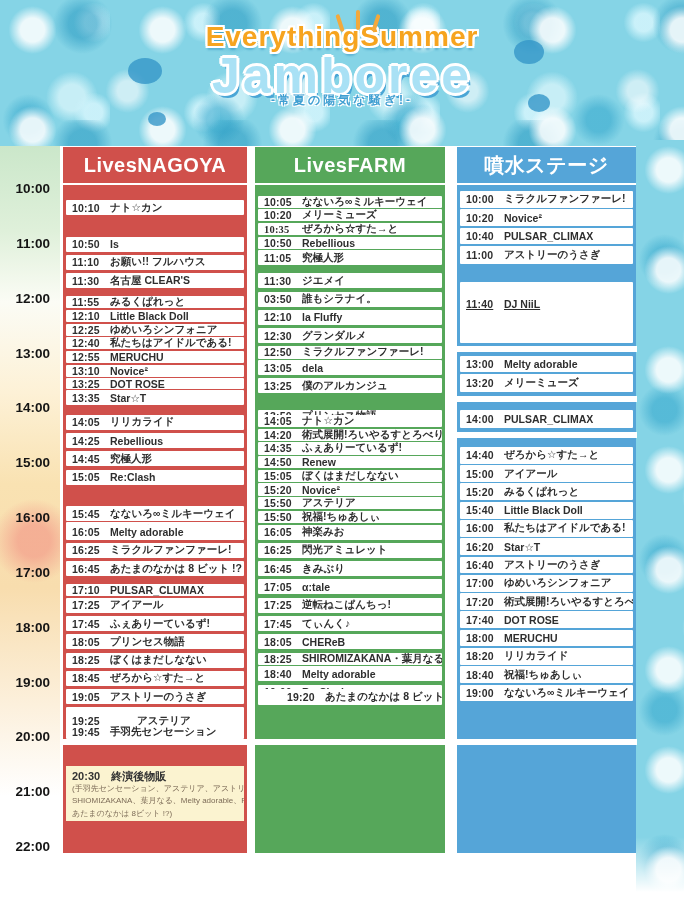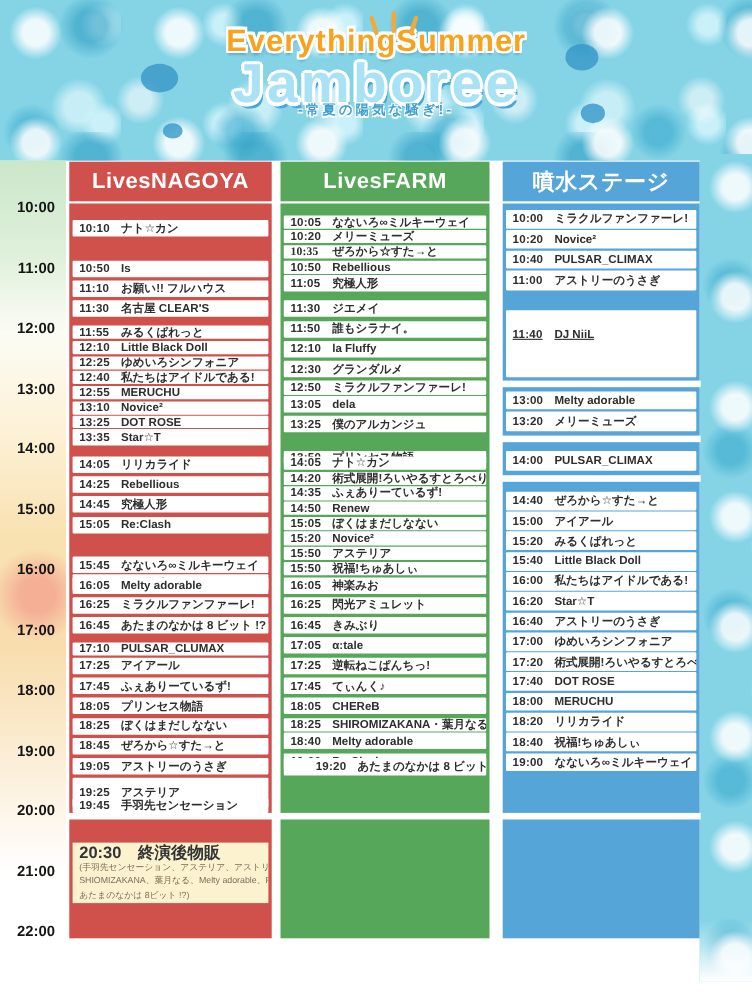--- a/index.html
+++ b/index.html
@@ -44,21 +44,21 @@
     color:#fff;font-size:20px;font-weight:bold;letter-spacing:.5px;z-index:2;}
   .stage-body{position:absolute;z-index:1;}
   .ev{position:absolute;left:3px;right:3px;background:#fff;display:flex;align-items:center;
       font-size:10.5px;font-weight:bold;color:#2e2e2e;overflow:hidden;white-space:nowrap;border-radius:1px;}
   .ev .t{flex:none;width:33px;padding-left:6px;letter-spacing:.2px;}
   .ev .n{padding-left:5px;}
   .ev.tall{align-items:flex-start;}
   .ev.tall .t,.ev.tall .n{padding-top:16px;text-decoration:underline;}
   .gapstrip{position:absolute;left:-1px;right:-1px;height:6px;background:#fff;}
   .note{position:absolute;left:3px;right:3px;background:#fbf3d0;box-sizing:border-box;padding:3px 6px;overflow:hidden;}
-  .note-title{font-size:15px;font-weight:bold;color:#333;line-height:14px;}
+  .note-title{font-size:11px;font-weight:bold;color:#333;line-height:14px;}
   .note-line{font-size:8px;color:#7d6c58;line-height:12.5px;white-space:nowrap;}
 </style>
 </head>
 <body>
 
 <div class="page">
 
   <div class="water water-top"></div>
   <div class="water water-right"></div>
   <div class="left-strip"></div>
@@ -199,21 +199,21 @@
           <div class="n">ぼくはまだしなない</div>
         </div>
         <div class="ev" style="top: 485.85px; height: 15px;">
           <div class="t">18:45</div>
           <div class="n">ぜろから☆すた→と</div>
         </div>
         <div class="ev" style="top: 504.13px; height: 15px;">
           <div class="t">19:05</div>
           <div class="n">アストリーのうさぎ</div>
         </div>
-        <div class="ev" style="top: 522.41px; height: 27px;">
+        <div class="ev" style="top: 522.41px; height: 27px; gap: 27px;">
           <div class="t">19:25</div>
           <div class="n">アステリア</div>
         </div>
         <div class="ev" style="top: 540.69px; height: 13px;">
           <div class="t">19:45</div>
           <div class="n">手羽先センセーション</div>
         </div>
         <div class="gapstrip" style="top: 554px;"></div>
         <div class="note" style="top: 580.82px; height: 55px;">
           <div class="note-title">20:30　終演後物販</div>
@@ -244,21 +244,21 @@
         </div>
         <div class="ev" style="top: 65.41px; height: 15px;">
           <div class="t">11:05</div>
           <div class="n">究極人形</div>
         </div>
         <div class="ev" style="top: 88.26px; height: 15px;">
           <div class="t">11:30</div>
           <div class="n">ジエメイ</div>
         </div>
         <div class="ev" style="top: 106.54px; height: 15px;">
-          <div class="t">11:50</div>
+          <div class="t">03:50</div>
           <div class="n">誰もシラナイ。</div>
         </div>
         <div class="ev" style="top: 124.82px; height: 15px;">
           <div class="t">12:10</div>
           <div class="n">la Fluffy</div>
         </div>
         <div class="ev" style="top: 143.1px; height: 15px;">
           <div class="t">12:30</div>
           <div class="n">グランダルメ</div>
         </div>

